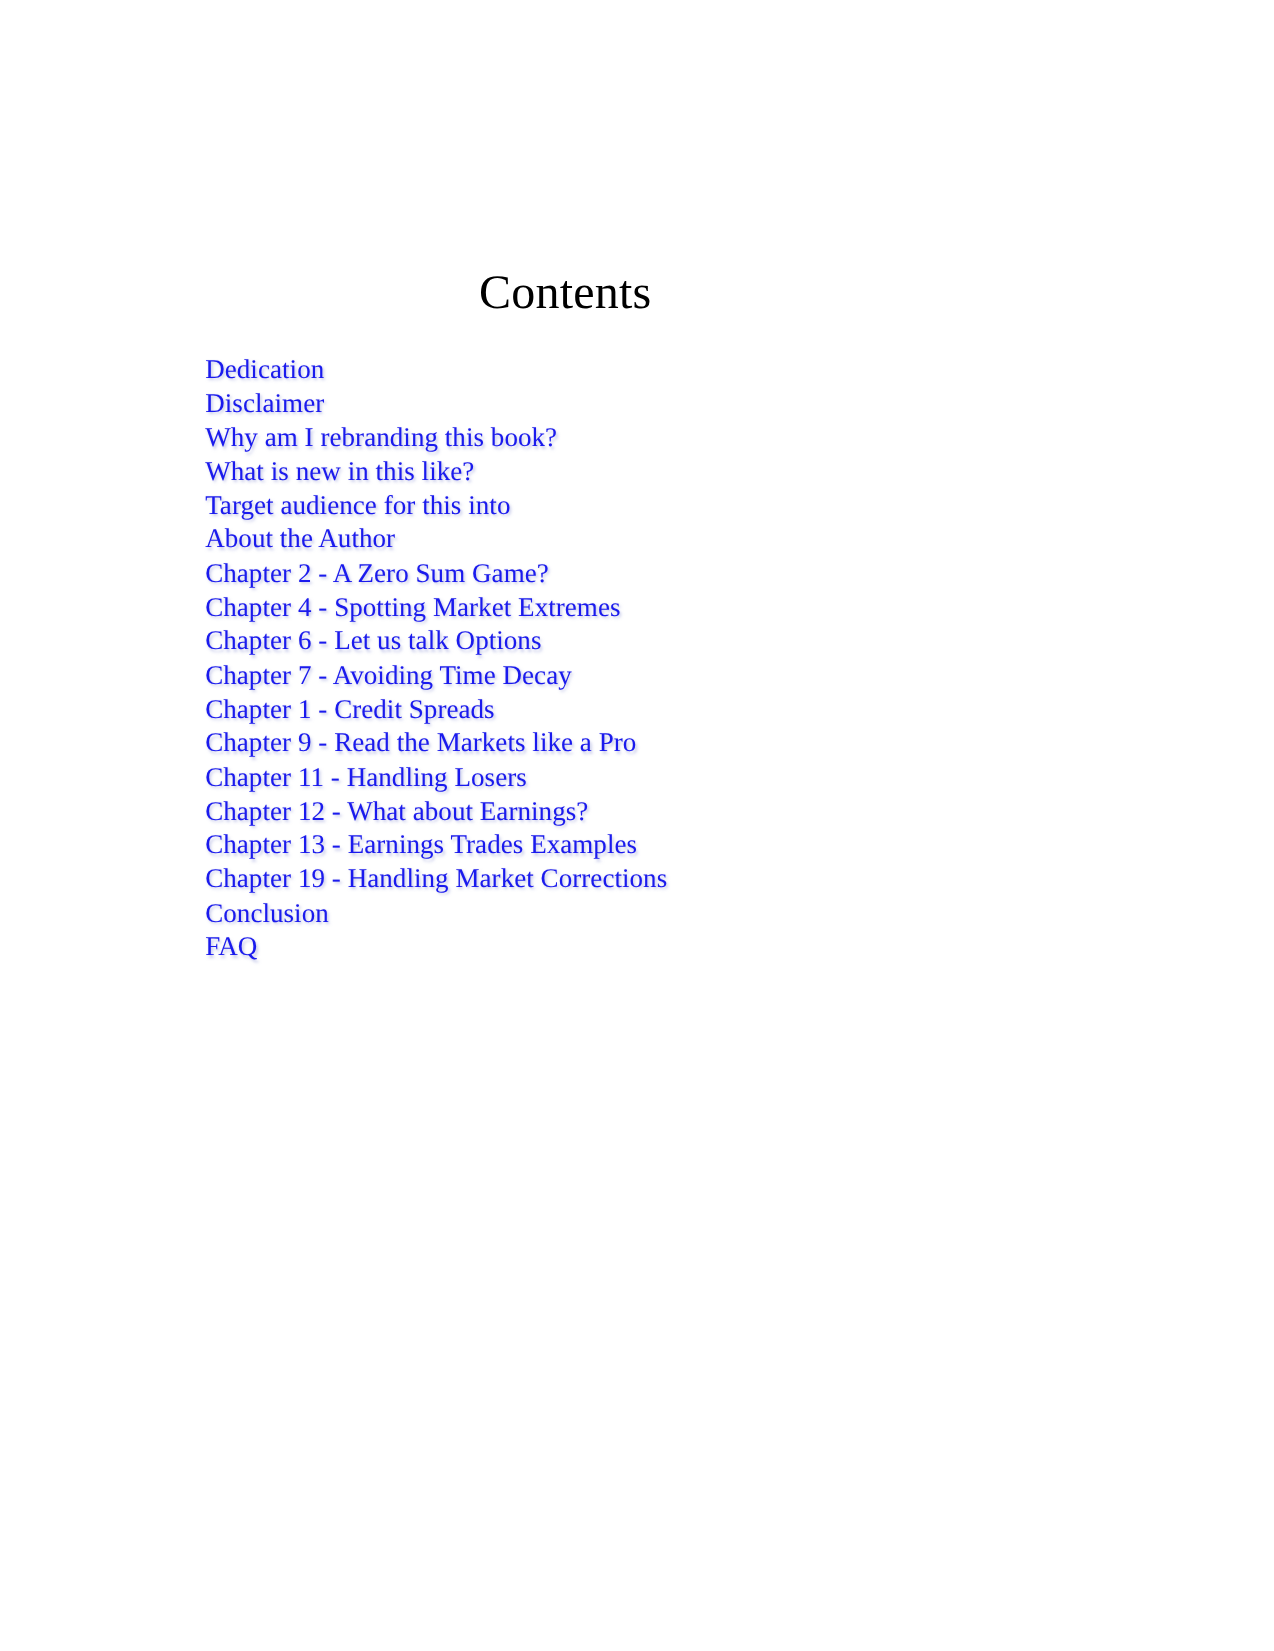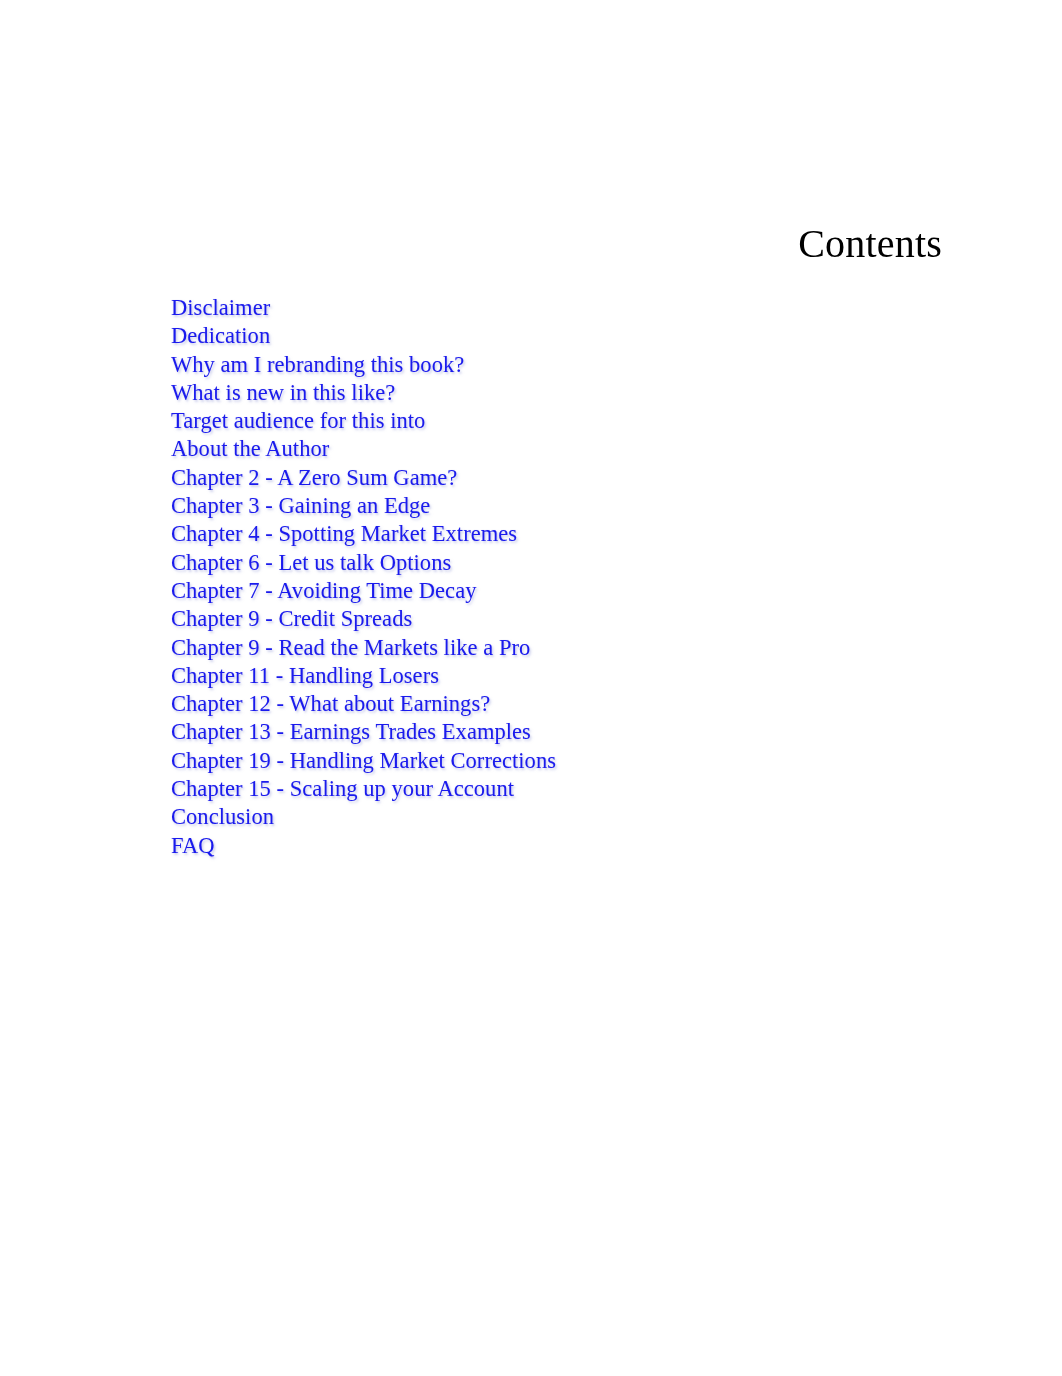--- a/index.html
+++ b/index.html
@@ -19,21 +19,21 @@
     font-family: "Liberation Serif", "DejaVu Serif", serif;
     -webkit-font-smoothing: antialiased;
   }
 
   
   .toc-title {
     position: absolute;
     top: 194px;
     left: 0;
     width: 942px;
-    text-align: right;
+    text-align: center;
     font-family: "Liberation Serif", "DejaVu Serif", serif;
     font-size: 40px;
     font-weight: 400;
     line-height: 46px;
     color: #000000;
     letter-spacing: 0.2px;
   }
 
   
   .toc-list {
@@ -71,35 +71,33 @@
   }
 </style>
 </head>
 <body>
 
 <div class="page">
 
   <h1 class="toc-title">Contents</h1>
 
   <ul class="toc-list">
+    <li class="toc-item"><a class="toc-link" href="#">Dedication</a></li>
     <li class="toc-item"><a class="toc-link" href="#">Disclaimer</a></li>
-    <li class="toc-item"><a class="toc-link" href="#">Dedication</a></li>
     <li class="toc-item"><a class="toc-link" href="#">Why am I rebranding this book?</a></li>
     <li class="toc-item"><a class="toc-link" href="#">What is new in this like?</a></li>
     <li class="toc-item"><a class="toc-link" href="#">Target audience for this into</a></li>
     <li class="toc-item"><a class="toc-link" href="#">About the Author</a></li>
     <li class="toc-item"><a class="toc-link" href="#">Chapter 2 - A Zero Sum Game?</a></li>
-    <li class="toc-item"><a class="toc-link" href="#">Chapter 3 - Gaining an Edge</a></li>
     <li class="toc-item"><a class="toc-link" href="#">Chapter 4 - Spotting Market Extremes</a></li>
     <li class="toc-item"><a class="toc-link" href="#">Chapter 6 - Let us talk Options</a></li>
     <li class="toc-item"><a class="toc-link" href="#">Chapter 7 - Avoiding Time Decay</a></li>
-    <li class="toc-item"><a class="toc-link" href="#">Chapter 9 - Credit Spreads</a></li>
+    <li class="toc-item"><a class="toc-link" href="#">Chapter 1 - Credit Spreads</a></li>
     <li class="toc-item"><a class="toc-link" href="#">Chapter 9 - Read the Markets like a Pro</a></li>
     <li class="toc-item"><a class="toc-link" href="#">Chapter 11 - Handling Losers</a></li>
     <li class="toc-item"><a class="toc-link" href="#">Chapter 12 - What about Earnings?</a></li>
     <li class="toc-item"><a class="toc-link" href="#">Chapter 13 - Earnings Trades Examples</a></li>
     <li class="toc-item"><a class="toc-link" href="#">Chapter 19 - Handling Market Corrections</a></li>
-    <li class="toc-item"><a class="toc-link" href="#">Chapter 15 - Scaling up your Account</a></li>
     <li class="toc-item"><a class="toc-link" href="#">Conclusion</a></li>
     <li class="toc-item"><a class="toc-link" href="#">FAQ</a></li>
   </ul>
 
 </div>
 
 </body></html>

